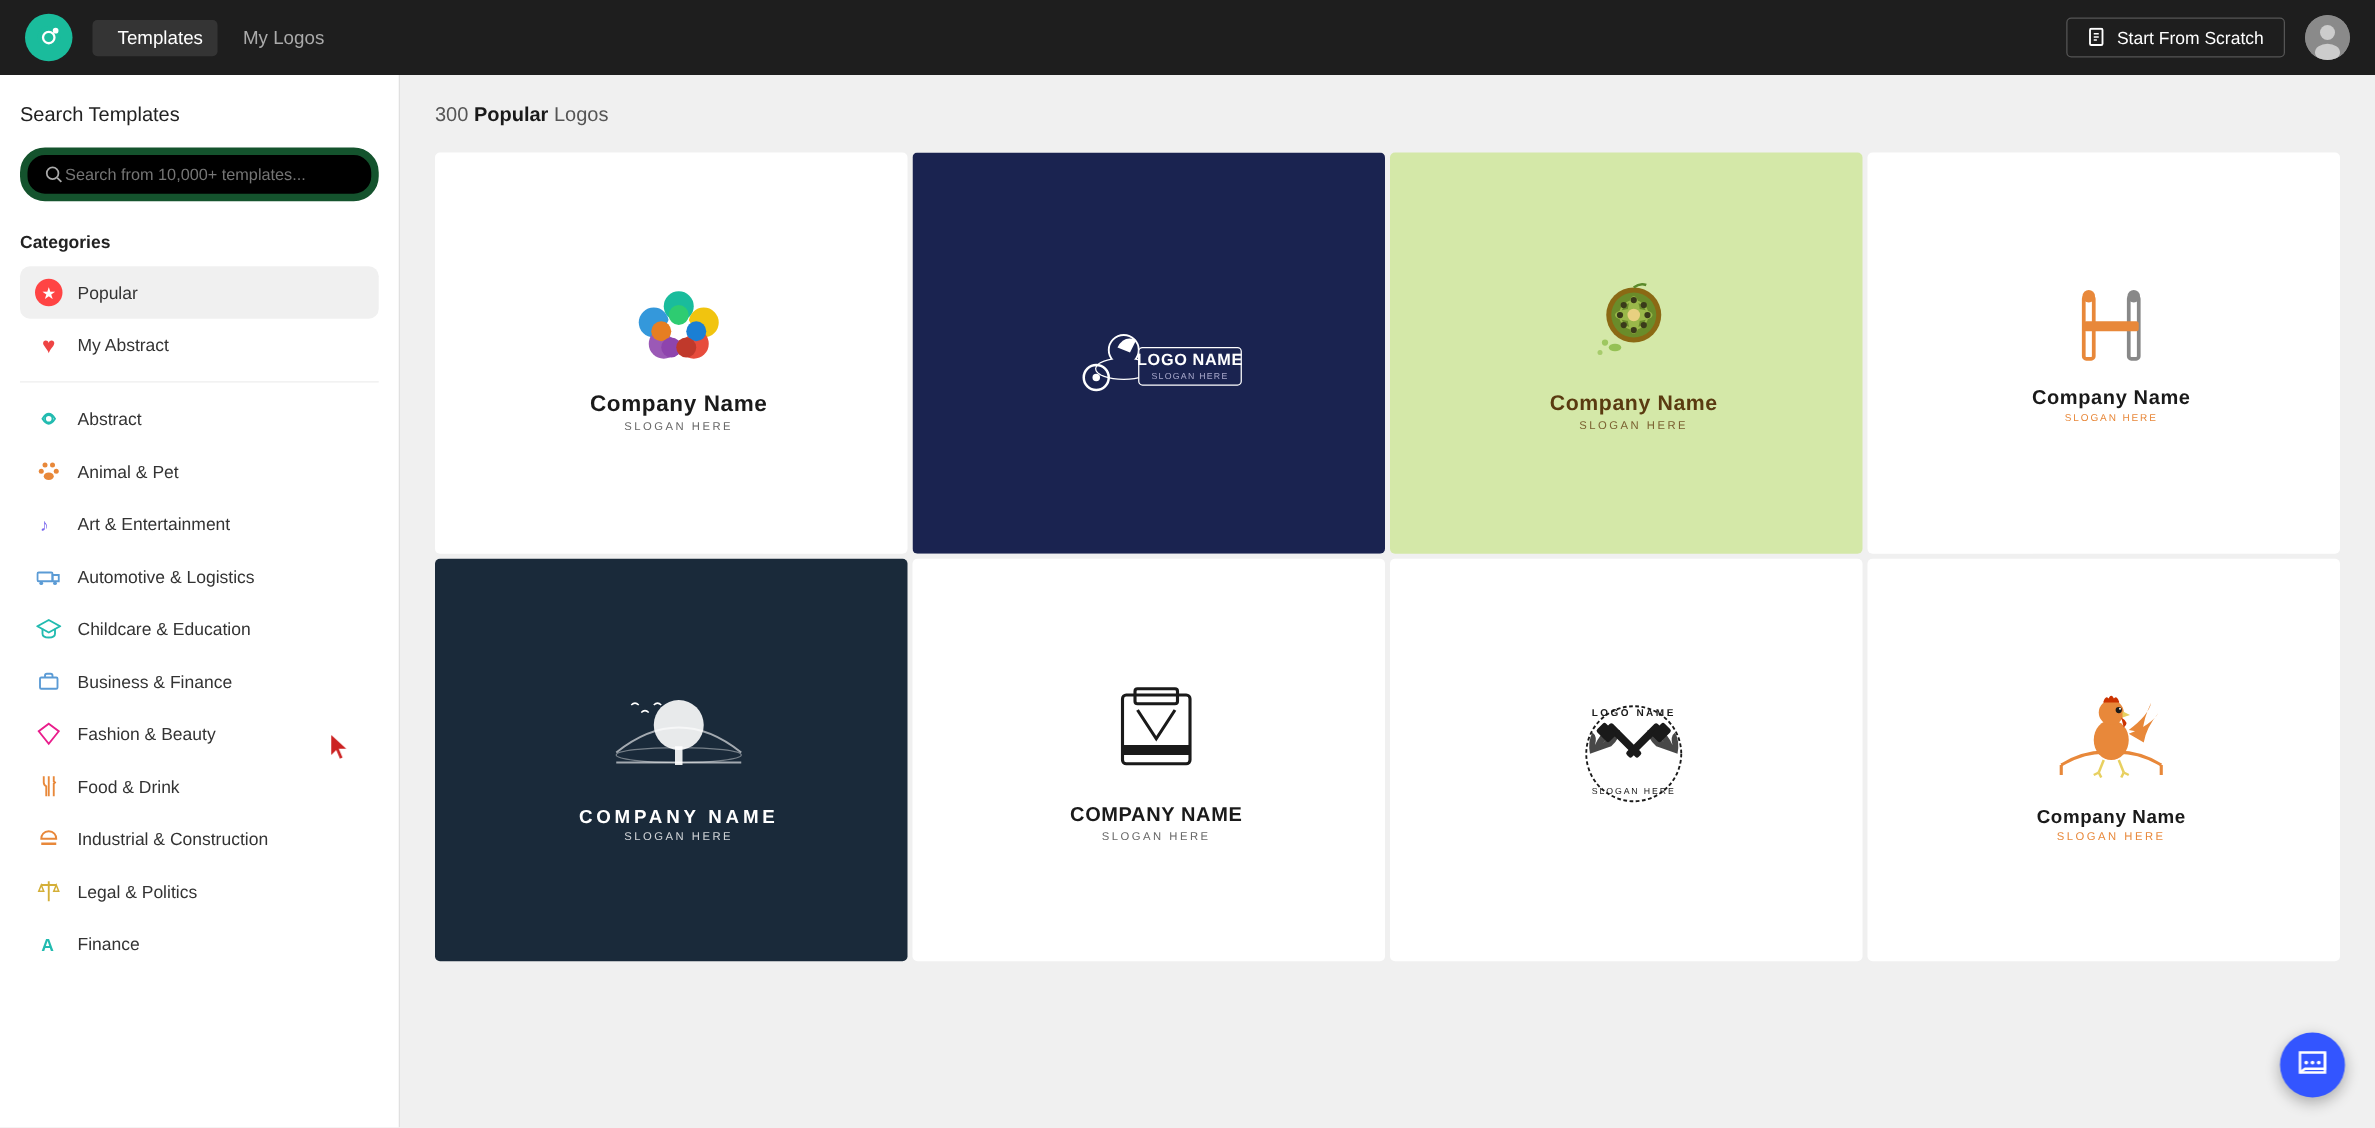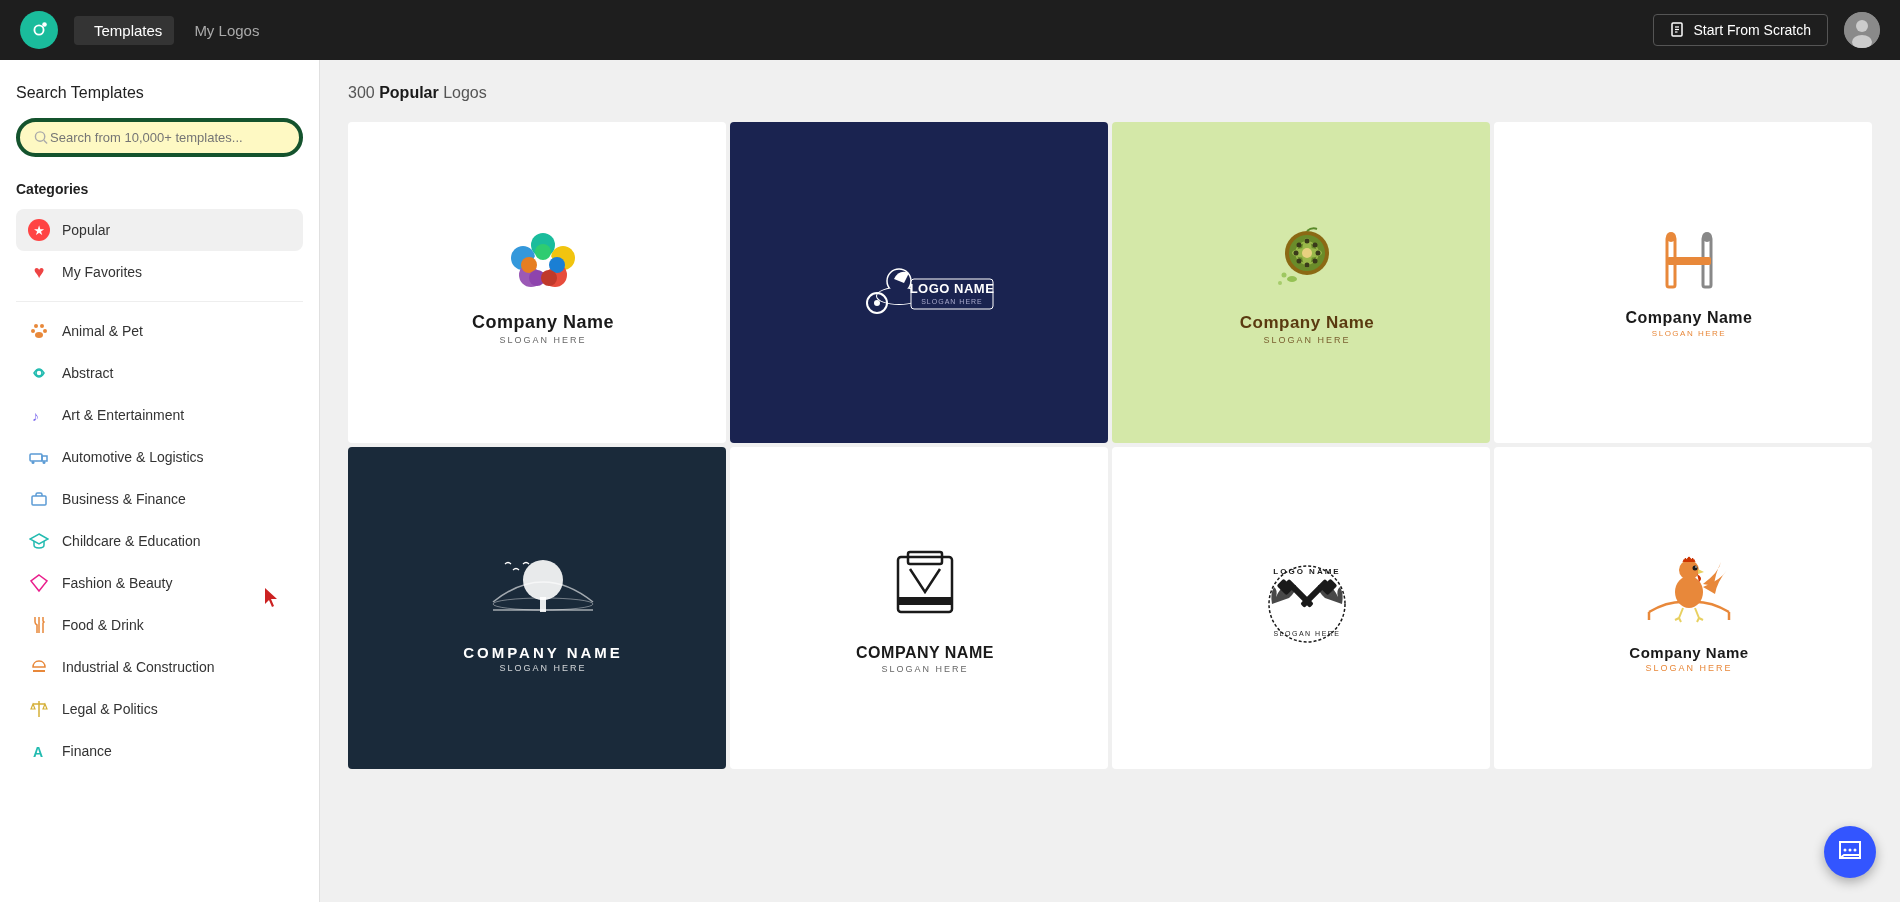--- a/index.html
+++ b/index.html
@@ -79,26 +79,26 @@
       border-right: 1px solid #e0e0e0;
     }
     .sidebar-title {
       font-size: 16px;
       font-weight: 400;
       color: #222;
       margin-bottom: 16px;
     }
     .search-box {
       display: flex; align-items: center;
-      border: 4px solid #14532d;
+      border: 6px solid #14532d;
       border-radius: 20px;
       padding: 8px 14px;
       gap: 2px;
       margin-bottom: 24px;
-      background: #fef9c3;
+      background: #000000;
     }
     .search-box input {
       border: none; background: transparent;
       font-size: 13px; color: #888;
       width: 100%; outline: none;
     }
     .categories-title {
       font-size: 14px; font-weight: 700; color: #222;
       margin-bottom: 12px;
     }
@@ -238,51 +238,51 @@
 
     <div class="category-item active">
       <div class="category-icon">
         <div class="cat-icon-star"></div>
       </div>
       <span>Popular</span>
     </div>
 
     <div class="category-item">
       <div class="category-icon cat-icon-heart">♥</div>
-      <span>My Favorites</span>
+      <span>My Abstract</span>
     </div>
 
     <hr class="divider">
+
+    <div class="category-item">
+      <div class="category-icon">
+        <svg width="20" height="20" viewBox="0 0 20 20">
+            <path d="M5 10 Q10 2 15 10 Q10 18 5 10Z" fill="none" stroke="#22bbb0" stroke-width="1.5"></path>
+            <circle cx="10" cy="10" r="3" fill="none" stroke="#22bbb0" stroke-width="1.5"></circle>
+          </svg>
+      </div>
+      <span>Abstract</span>
+    </div>
 
     <div class="category-item">
       <div class="category-icon">
         <svg width="20" height="20" viewBox="0 0 20 20">
             <circle cx="7" cy="5" r="2" fill="#e8883a"></circle>
             <circle cx="13" cy="5" r="2" fill="#e8883a"></circle>
             <circle cx="4" cy="10" r="2" fill="#e8883a"></circle>
             <circle cx="16" cy="10" r="2" fill="#e8883a"></circle>
             <ellipse cx="10" cy="14" rx="4" ry="3" fill="#e8883a"></ellipse>
           </svg>
       </div>
       <span>Animal &amp; Pet</span>
     </div>
 
     <div class="category-item">
       <div class="category-icon">
         <svg width="20" height="20" viewBox="0 0 20 20">
-            <path d="M5 10 Q10 2 15 10 Q10 18 5 10Z" fill="none" stroke="#22bbb0" stroke-width="1.5"></path>
-            <circle cx="10" cy="10" r="3" fill="none" stroke="#22bbb0" stroke-width="1.5"></circle>
-          </svg>
-      </div>
-      <span>Abstract</span>
-    </div>
-
-    <div class="category-item">
-      <div class="category-icon">
-        <svg width="20" height="20" viewBox="0 0 20 20">
             <text x="3" y="16" font-size="14" fill="#7b68ee">♪</text>
           </svg>
       </div>
       <span>Art &amp; Entertainment</span>
     </div>
 
     <div class="category-item">
       <div class="category-icon">
         <svg width="20" height="20" viewBox="0 0 20 20">
             <rect x="1" y="7" width="12" height="7" rx="1" fill="none" stroke="#5b9bd5" stroke-width="1.5"></rect>
@@ -290,35 +290,35 @@
             <circle cx="4" cy="15.5" r="1.5" fill="#5b9bd5"></circle>
             <circle cx="15" cy="15.5" r="1.5" fill="#5b9bd5"></circle>
           </svg>
       </div>
       <span>Automotive &amp; Logistics</span>
     </div>
 
     <div class="category-item">
       <div class="category-icon">
         <svg width="20" height="20" viewBox="0 0 20 20">
+            <polygon points="10,3 19,8 10,13 1,8" fill="none" stroke="#22bbb0" stroke-width="1.5"></polygon>
+            <path d="M5 10v4c0 2 2.5 3 5 3s5-1 5-3v-4" fill="none" stroke="#22bbb0" stroke-width="1.5"></path>
+          </svg>
+      </div>
+      <span>Childcare &amp; Education</span>
+    </div>
+
+    <div class="category-item">
+      <div class="category-icon">
+        <svg width="20" height="20" viewBox="0 0 20 20">
             <rect x="3" y="7" width="14" height="9" rx="1" fill="none" stroke="#5b9bd5" stroke-width="1.5"></rect>
             <path d="M7 7V5.5C7 4.7 7.7 4 8.5 4h3C12.3 4 13 4.7 13 5.5V7" fill="none" stroke="#5b9bd5" stroke-width="1.5"></path>
           </svg>
       </div>
       <span>Business &amp; Finance</span>
-    </div>
-
-    <div class="category-item">
-      <div class="category-icon">
-        <svg width="20" height="20" viewBox="0 0 20 20">
-            <polygon points="10,3 19,8 10,13 1,8" fill="none" stroke="#22bbb0" stroke-width="1.5"></polygon>
-            <path d="M5 10v4c0 2 2.5 3 5 3s5-1 5-3v-4" fill="none" stroke="#22bbb0" stroke-width="1.5"></path>
-          </svg>
-      </div>
-      <span>Childcare &amp; Education</span>
     </div>
 
     <div class="category-item">
       <div class="category-icon">
         <svg width="20" height="20" viewBox="0 0 20 20">
             <polygon points="10,2 18,8 10,18 2,8" fill="none" stroke="#e91e8c" stroke-width="1.5"></polygon>
           </svg>
       </div>
       <span>Fashion &amp; Beauty</span>
     </div>

